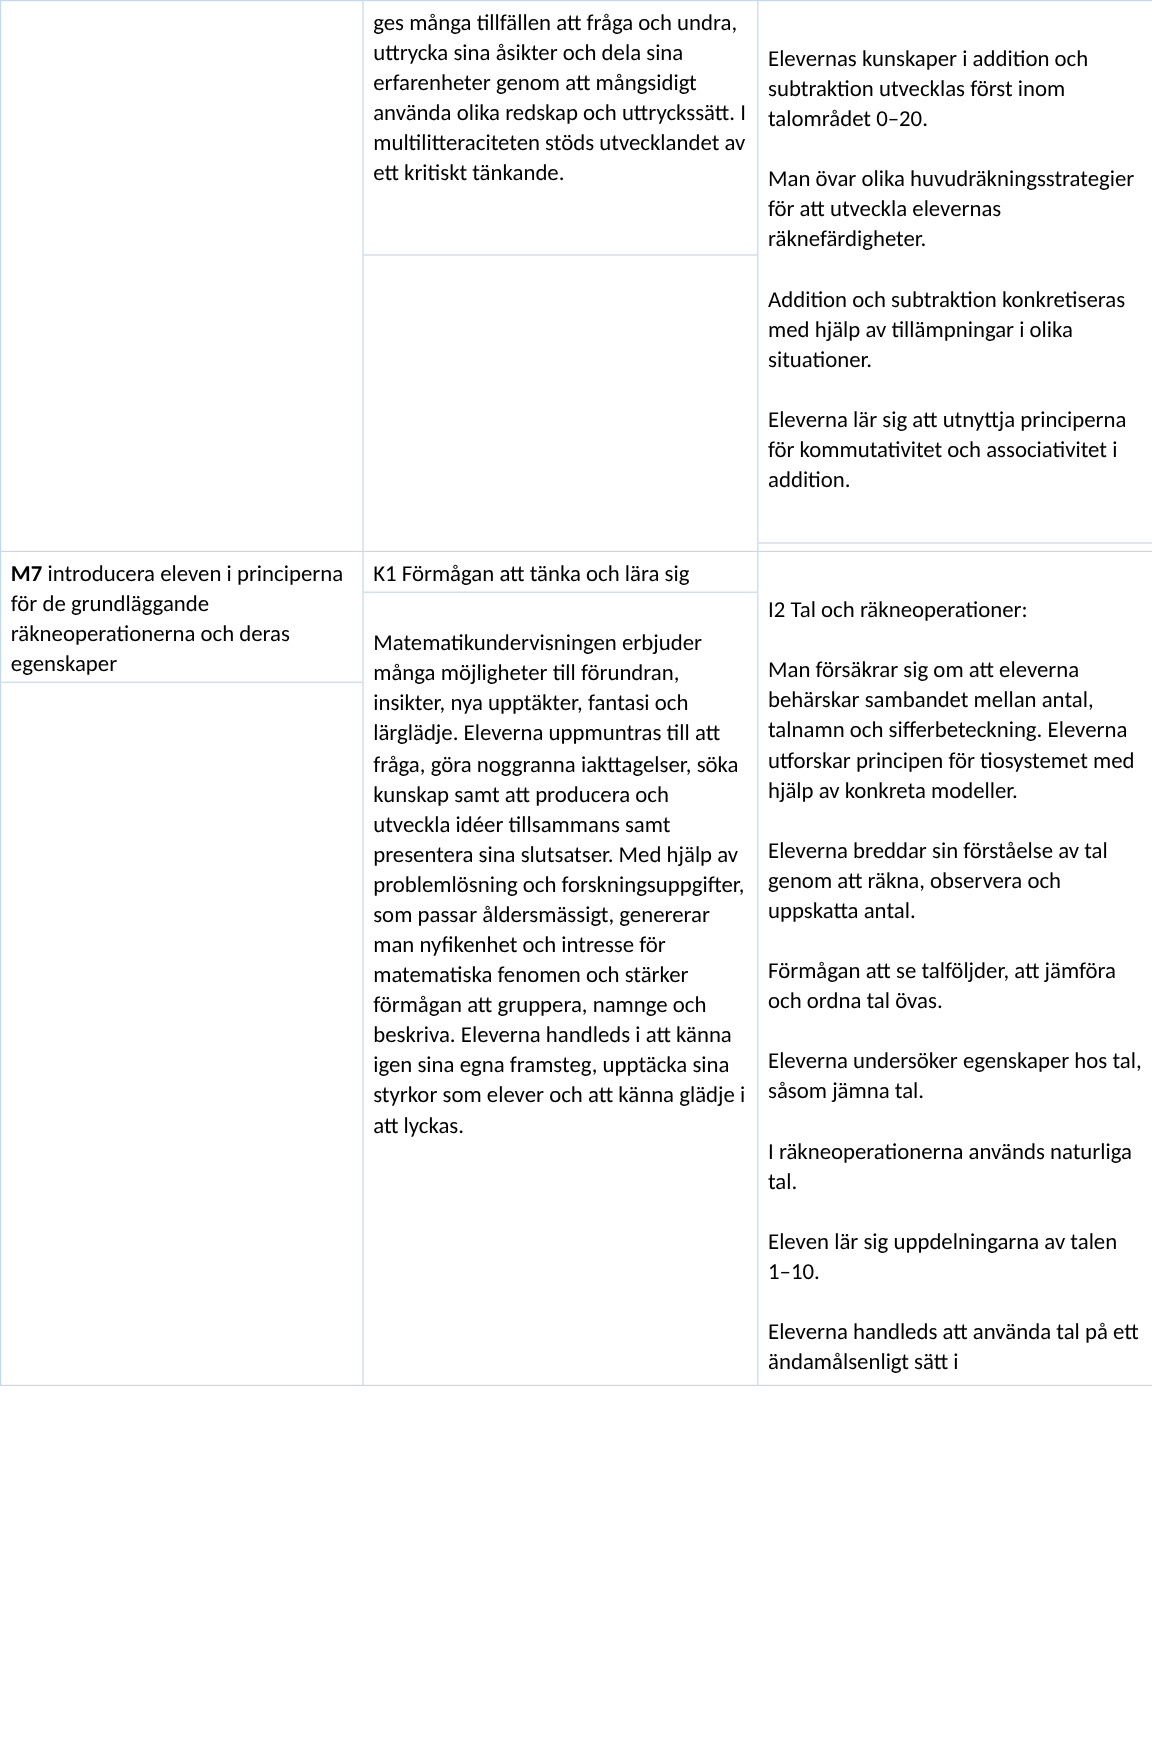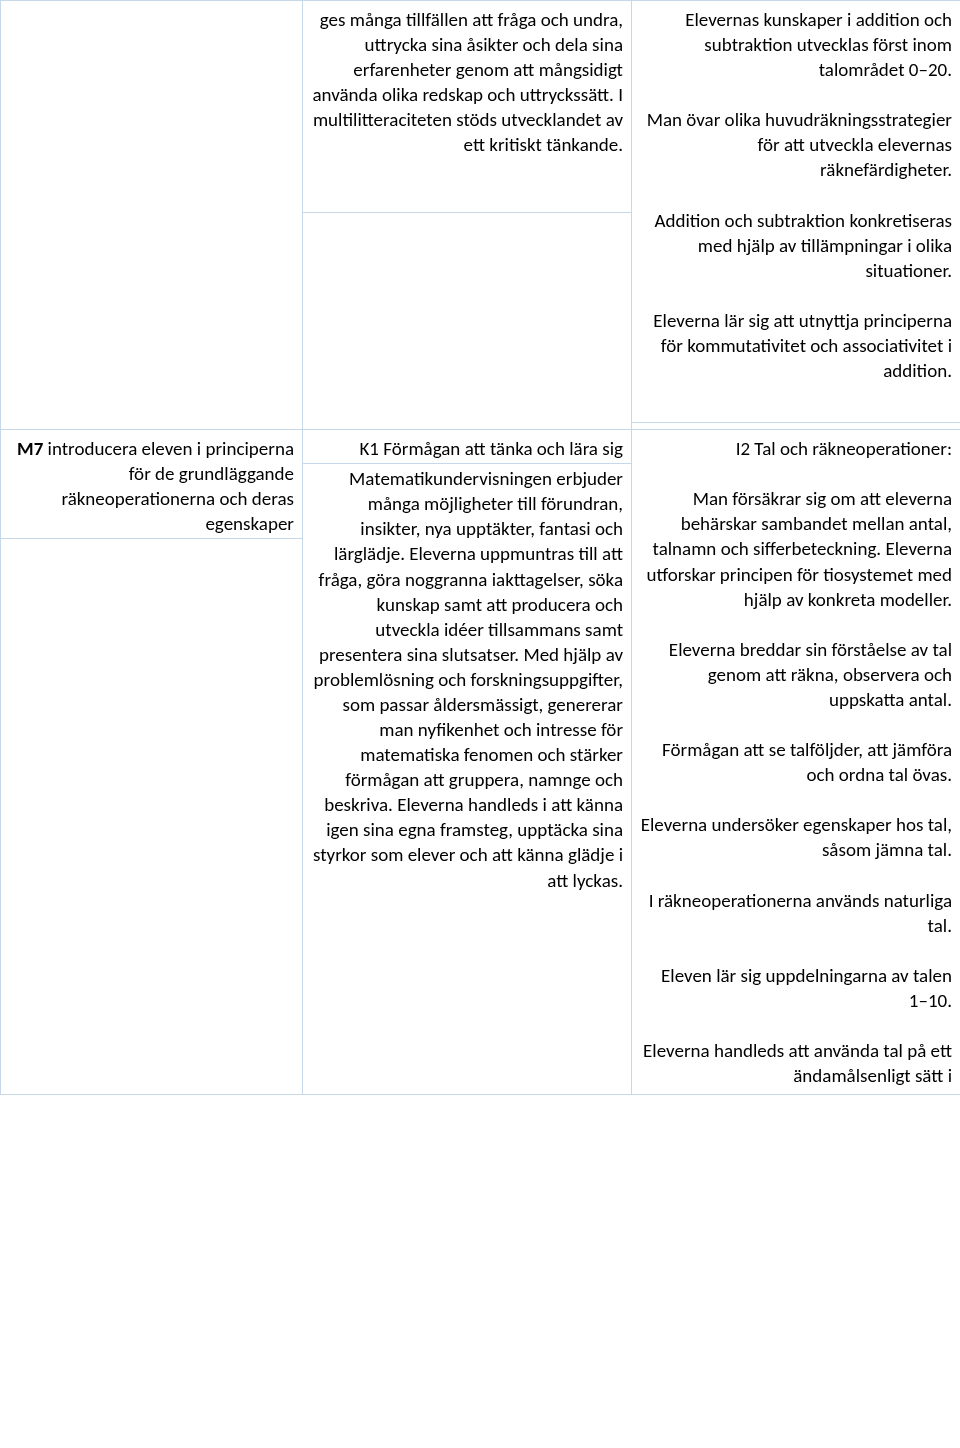--- a/index.html
+++ b/index.html
@@ -12,32 +12,32 @@
       font-size: 19px;
       color: #000;
       background: #fff;
       width: 960px;
       line-height: 1.32;
     }
     table {
       border-collapse: collapse;
       width: 100%;
       table-layout: fixed;
-      text-align: right;
     }
     td {
       border: 1px solid #c8d8e8;
       vertical-align: top;
       padding: 6px 8px 6px 8px;
     }
     td:nth-child(1) { width: 302px; }
     td:nth-child(2) { width: 329px; }
     td:nth-child(3) { width: 329px; }
     .cell-inner {
       white-space: pre-wrap;
+      margin-top: 30px;
     }
     .lead {
       display: block;
       border-bottom: 1px solid #c8d8e8;
       padding-bottom: 2px;
       margin-bottom: 2px;
       margin-left: -8px;
       margin-right: -8px;
       padding-left: 8px;
       padding-right: 8px;

